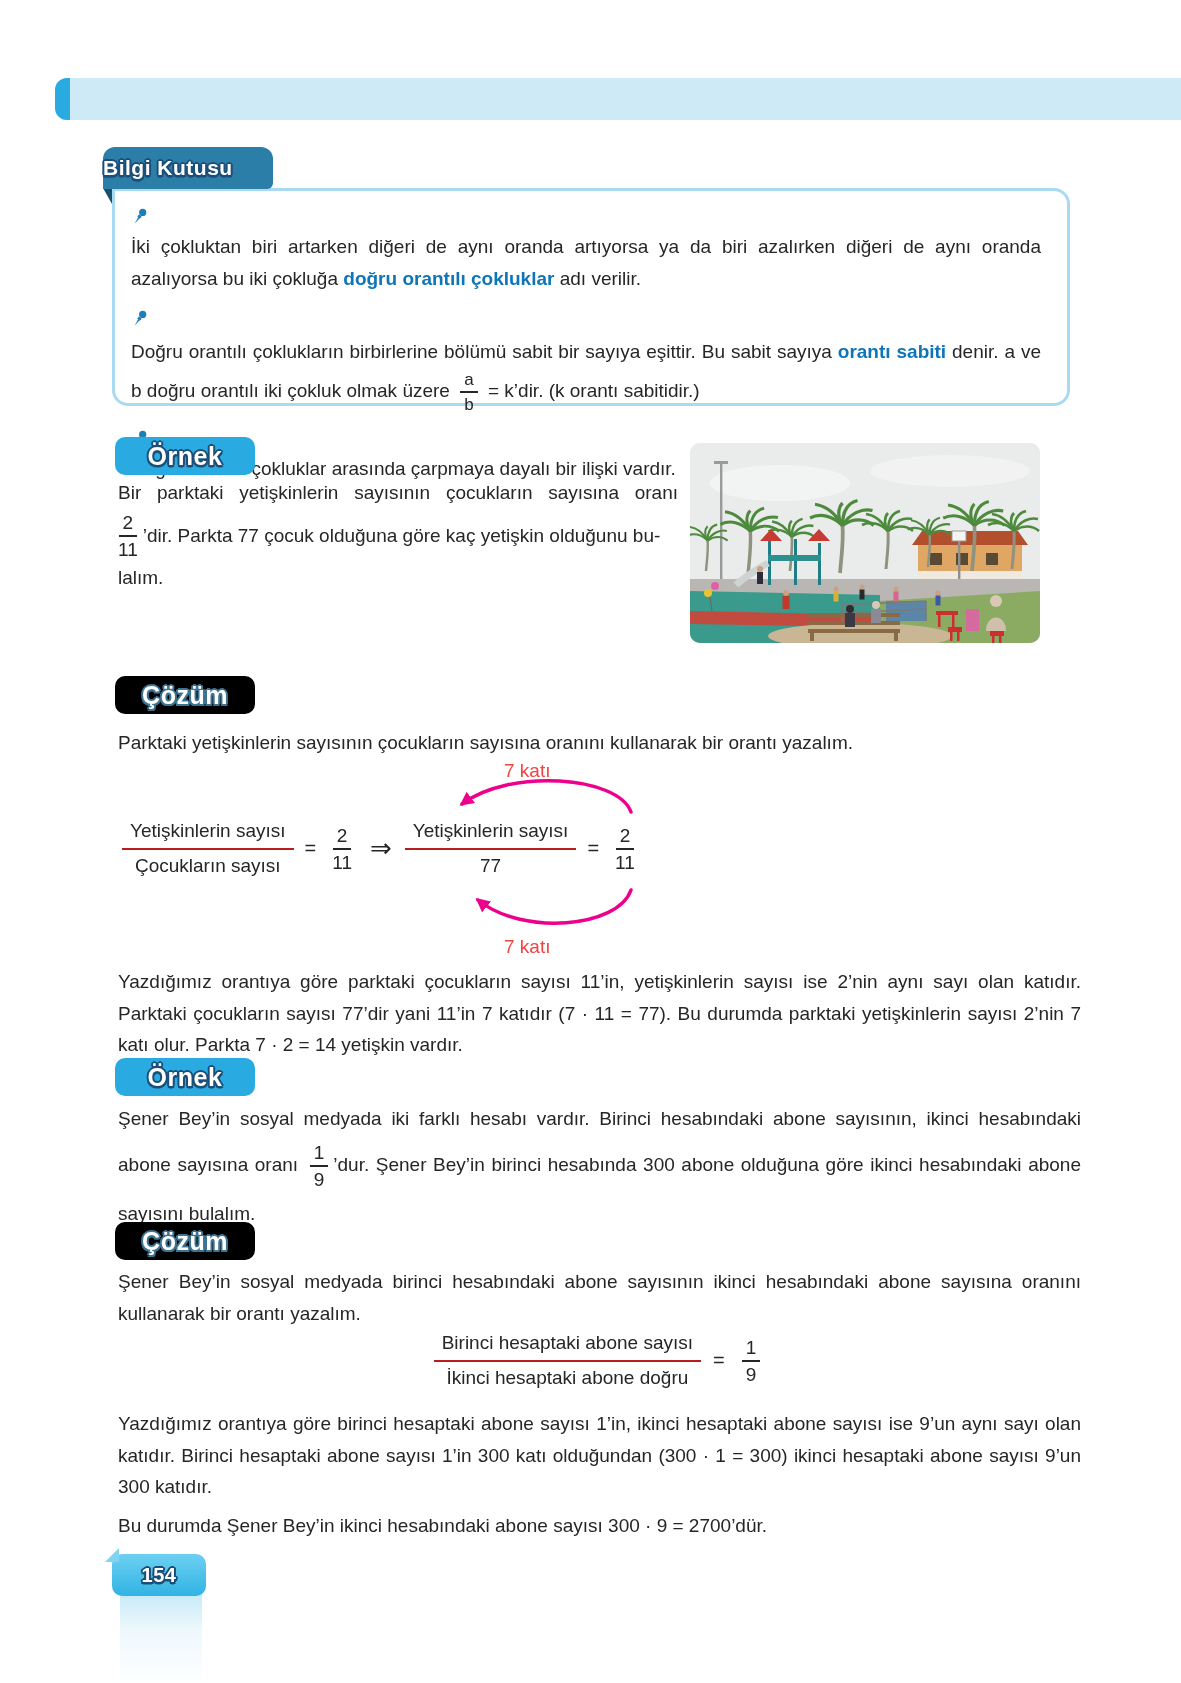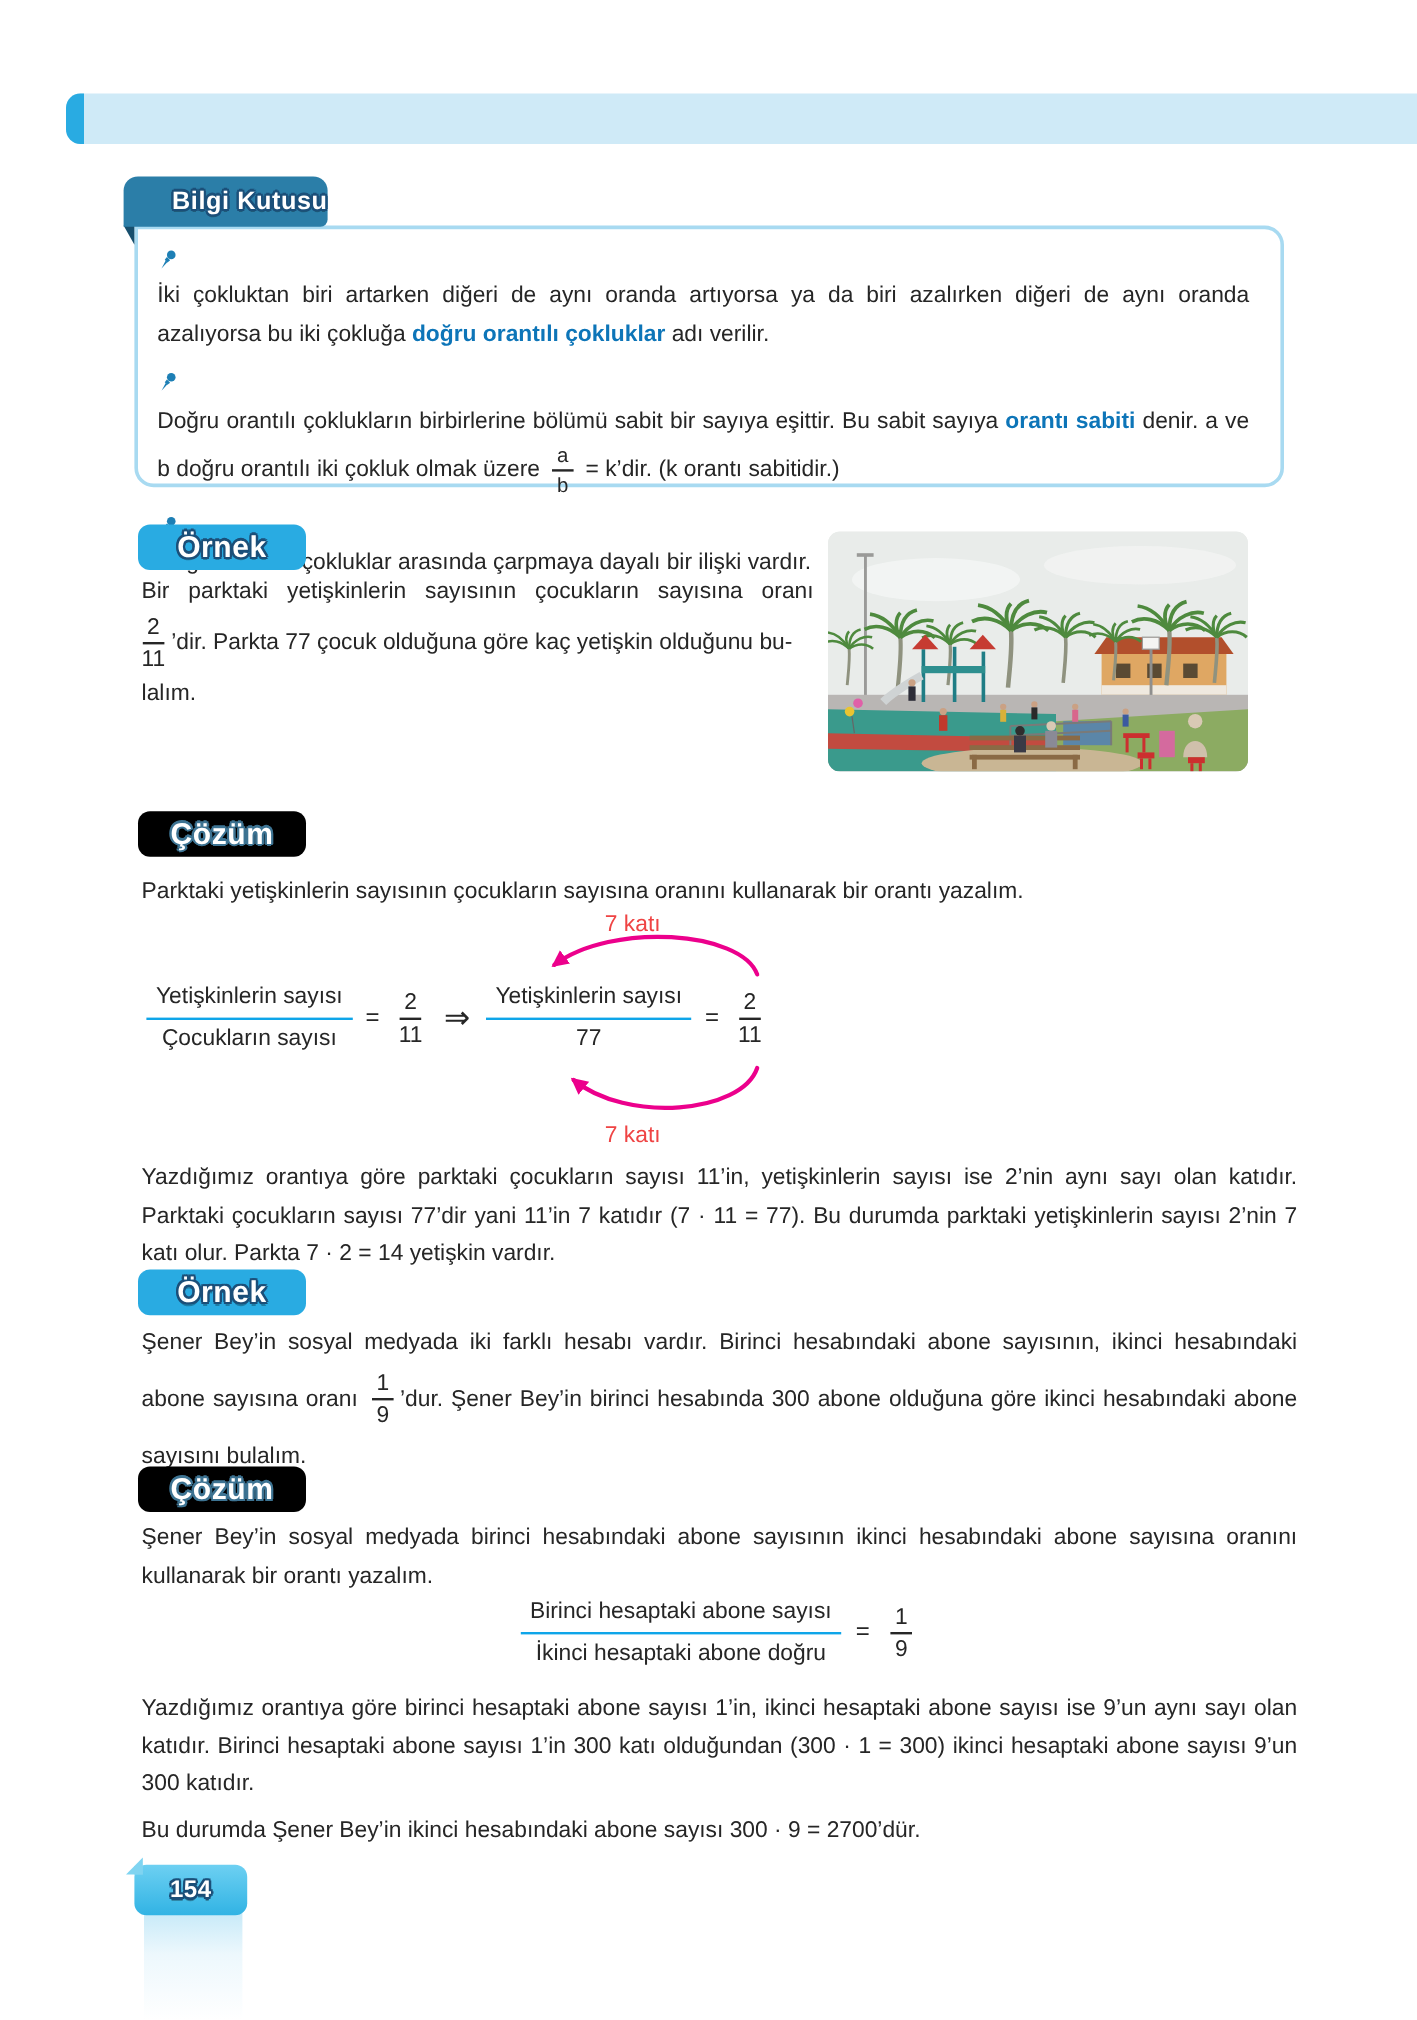--- a/index.html
+++ b/index.html
@@ -5,21 +5,21 @@
   html,body{margin:0;padding:0;background:#ffffff;}
   .page{
     position:relative;width:1181px;height:1683px;background:#ffffff;overflow:hidden;
     font-family:"Liberation Sans","DejaVu Sans",sans-serif;color:#262626;
   }
   
   .topbar{position:absolute;left:55px;top:78px;right:0;height:42px;background:#cfeaf7;border-radius:12px 0 0 12px;}
   .topbar::before{content:"";position:absolute;left:0;top:0;bottom:0;width:15px;background:#29abe2;border-radius:12px 0 0 12px;}
   
   .kutusu-tab{position:absolute;left:103px;top:147px;width:170px;height:42px;background:#2b7ea8;
-    border-radius:12px 12px 6px 0;display:flex;align-items:center;justify-content:flex-end;z-index:3;}
+    border-radius:12px 12px 6px 0;display:flex;align-items:center;justify-content:flex-start;z-index:3;}
   .kutusu-fold{position:absolute;left:103px;top:188px;width:0;height:0;z-index:2;
     border-left:9px solid transparent;border-right:0 solid transparent;border-top:16px solid #174f6d;
     transform:translateX(0);}
   .infobox{position:absolute;left:112px;top:188px;width:958px;height:218px;background:#fff;
     border:3px solid #a8daf1;border-radius:0 16px 16px 16px;box-sizing:border-box;
     padding:12px 26px 8px 16px;}
   .bullet{display:flex;align-items:flex-start;margin-bottom:11px;flex-direction:column;}
   .bullet .pin{flex:0 0 24px;margin-top:4px;}
   .bullet .btxt{font-size:19px;line-height:1.66;text-align:justify;}
   .bullet.with-frac .btxt{line-height:1.95;}
@@ -48,21 +48,21 @@
   .ex1 .l2 .frac{margin-left:0;}
   .ex1 .l3{margin-top:6px;}
   .ex2{line-height:2.42;}
   
   .photo{position:absolute;left:690px;top:443px;width:350px;height:200px;border-radius:10px;overflow:hidden;background:#e9ecea;}
   
   .diagram{position:absolute;left:118px;top:760px;width:600px;height:200px;}
   .d-label{position:absolute;color:#ef4444;font-size:19px;white-space:nowrap;}
   .d-eq{position:absolute;left:4px;top:60px;display:flex;align-items:center;gap:11px;font-size:19px;}
   .bigfrac{display:inline-flex;flex-direction:column;align-items:center;line-height:1.2;}
-  .bigfrac .num{border-bottom:2px solid #0ea5e9;padding:0 8px 5px;}
+  .bigfrac .num{border-bottom:2px solid #b91c1c;padding:0 8px 5px;}
   .bigfrac .den{padding-top:5px;}
   .eqsign{font-size:20px;}
   .implies{font-size:26px;margin:0 2px;}
   .arrows{position:absolute;left:0;top:0;pointer-events:none;}
   
   .sol2eq{position:absolute;left:118px;top:1332px;width:963px;display:flex;justify-content:center;align-items:center;gap:12px;font-size:19px;}
   
   .page-ribbon{position:absolute;left:120px;top:1562px;width:82px;height:121px;
     background:linear-gradient(180deg,#a5ddf4 0%,rgba(222,242,251,.55) 55%,rgba(255,255,255,0) 100%);}
   .page-badge{position:absolute;left:112px;top:1554px;width:94px;height:42px;border-radius:10px;

